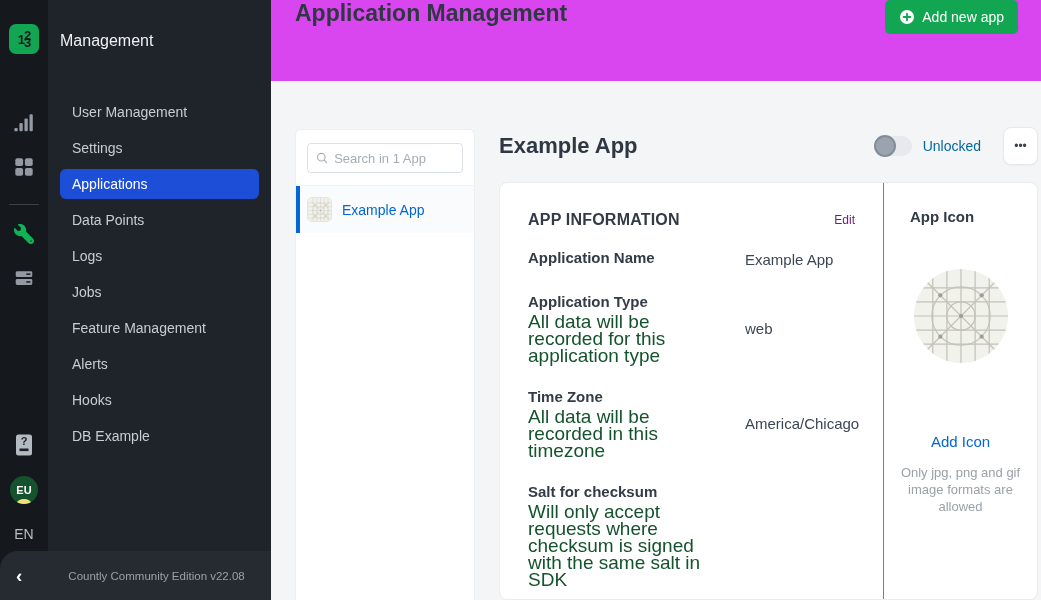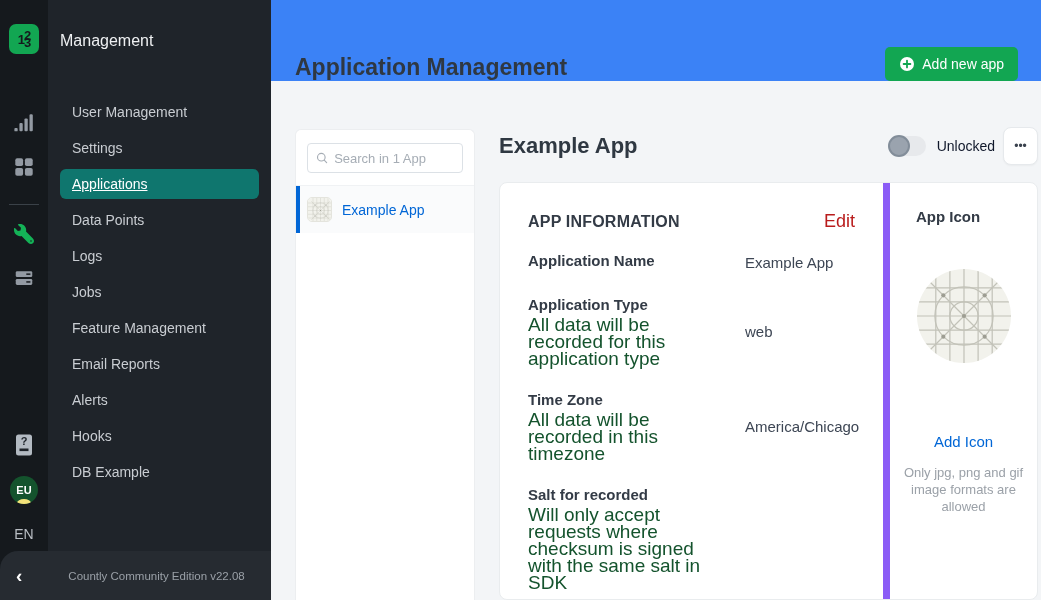--- a/index.html
+++ b/index.html
@@ -22,32 +22,32 @@
   .avatar i { position:absolute; left:7px; bottom:-3px; width:14px; height:8px; border-radius:50%; background:#f3e27a; }
   .avatar b { position:relative; z-index:1; font-style:normal; }
   .lang { background:none; border:none; color:#b9bec4; font-size:14px; margin-bottom:58px; cursor:pointer; }
 
   
   .menu { width:223px; background:#1f242a; flex-shrink:0; padding-top:32px; }
   .menu-title { color:#eef0f2; font-size:16px; font-weight:500; padding-left:12px; margin-bottom:44px; }
   .menu-items { display:flex; flex-direction:column; }
   .menu-item { height:30px; margin:3px 12px; padding-left:12px; display:flex; align-items:center;
                color:#c9cdd2; font-size:14px; border-radius:6px; cursor:pointer; }
-  .menu-item.active { background:#0f766e; color:#fff;text-decoration:underline; }
+  .menu-item.active { background:#1d4ed8; color:#fff; }
 
   
   .sidebar-footer { position:absolute; left:0; bottom:0; width:271px; height:49px; background:#262b31;
                     border-top-left-radius:18px; display:flex; align-items:center; z-index:5; }
   .collapse { background:none; border:none; color:#fff; font-size:19px; font-weight:bold;
               margin-left:16px; cursor:pointer; line-height:1; }
   .version { color:#9aa0a7; font-size:11.5px; margin-left:46px; }
 
   
   .main { flex:1; display:flex; flex-direction:column; min-width:0; }
-  .page-header { height:81px; background:#3b82f6; display:flex; align-items:flex-end; justify-content:space-between;
+  .page-header { height:81px; background:#d946ef; display:flex; align-items:flex-start; justify-content:space-between;
                  padding:0 23px 0 24px; flex-shrink:0; }
   .page-header h1 { font-size:23px; font-weight:700; color:#2f3842; }
   .btn-green { background:#12a652; color:#fff; border:none; border-radius:5px; height:34px; padding:0 14px;
                font-size:14px; display:flex; align-items:center; gap:7px; cursor:pointer; }
 
   .content { flex:1; display:flex; padding:48px 3px 0 24px; min-height:0; }
 
   
   .apps-panel { width:180px; margin-right:24px; background:#fff; border-radius:6px 6px 0 0;
                 border:1px solid #eceef0; border-bottom:none; height:520px; flex-shrink:0; }
@@ -64,36 +64,36 @@
                         border:1px solid #e4e4dd; }
   .app-row .name { color:#0166d6; font-size:14px; }
 
   
   .detail { flex:1; min-width:0; display:flex; flex-direction:column; }
   .detail-head { display:flex; align-items:center; margin-bottom:19px; height:34px; }
   .detail-head h2 { font-size:22px; font-weight:700; color:#2f3842; flex:1; }
   .toggle { width:37px; height:20px; border-radius:10px; background:#e7e9ec; border:none; position:relative; cursor:pointer; }
   .toggle .knob { position:absolute; left:-1px; top:-1px; width:22px; height:22px; border-radius:50%;
                   background:#9aa3ae; border:2px solid #828d99; }
-  .toggle-label { color:#0f172a; font-size:14px; margin:0 8px 0 11px; }
+  .toggle-label { color:#0369a1; font-size:14px; margin:0 22px 0 11px; }
   .dots-btn { width:35px; height:38px; background:#fff; border:1px solid #e6e9ec; border-radius:8px;
               color:#39414d; font-size:12px; letter-spacing:0; cursor:pointer; box-shadow:0 1px 2px rgba(0,0,0,.04); }
 
   .card { flex:1; background:#fff; border:1px solid #e9ecee; border-radius:8px; display:flex; min-height:0; }
   .card-left { flex:1; padding:28px; min-width:0; }
   .card-head { display:flex; align-items:center; justify-content:space-between; margin-bottom:20px; }
   .card-head h3 { font-size:16px; font-weight:700; color:#333b46; letter-spacing:.2px; }
-  .edit { color:#b91c1c; font-size:18px; cursor:pointer; text-decoration:none; }
+  .edit { color:#701a75; font-size:12px; cursor:pointer; text-decoration:none; }
   .info-row { display:flex; align-items:center; margin-bottom:24px; }
   .info-row .lbl { width:217px; padding-right:20px; flex-shrink:0; }
   .info-row .lbl .t { font-size:15px; font-weight:700; color:#333b46; margin-bottom:3px; }
   .info-row .lbl .d { font-size:19px; color:#14532d; line-height:17px; }
   .info-row .val { font-size:15px; color:#3d4654; }
 
-  .card-right { width:154px; flex-shrink:0; border-left:7px solid #8b5cf6; padding:25px 12px 0;
+  .card-right { width:154px; flex-shrink:0; border-left:1px solid #8b5cf6; padding:25px 12px 0;
                 display:flex; flex-direction:column; align-items:center; }
   .card-right h4 { align-self:flex-start; padding-left:14px; font-size:15px; font-weight:700; color:#333b46; }
   .big-icon { width:94px; height:94px; border-radius:50%; overflow:hidden; margin-top:44px; }
   .add-icon { color:#0166d6; font-size:15px; margin-top:70px; cursor:pointer; text-decoration:none; }
   .hint { width:132px; text-align:center; color:#9ba1a8; font-size:13px; line-height:17px; margin-top:14px; }
 
   svg { display:block; }
 </style>
 </head>
 <body>
@@ -175,21 +175,20 @@
   <aside class="menu">
     <div class="menu-title">Management</div>
     <nav class="menu-items" id="menu-items">
         <div class="menu-item">User Management</div>
         <div class="menu-item">Settings</div>
         <div class="menu-item active">Applications</div>
         <div class="menu-item">Data Points</div>
         <div class="menu-item">Logs</div>
         <div class="menu-item">Jobs</div>
         <div class="menu-item">Feature Management</div>
-        <div class="menu-item">Email Reports</div>
         <div class="menu-item">Alerts</div>
         <div class="menu-item">Hooks</div>
         <div class="menu-item">DB Example</div>
       </nav>
   </aside>
 
   <div class="sidebar-footer">
     <button class="collapse"><span>‹</span></button>
     <span class="version">Countly Community Edition v22.08</span>
   </div>
@@ -262,21 +261,21 @@
                 </div>
                 <div class="info-row">
                   <div class="lbl">
                     <div class="t">Time Zone</div>
                     <div class="d">All data will be recorded in this timezone</div>
                   </div>
                   <div class="val">America/Chicago</div>
                 </div>
                 <div class="info-row">
                   <div class="lbl">
-                    <div class="t">Salt for recorded</div>
+                    <div class="t">Salt for checksum</div>
                     <div class="d">Will only accept requests where checksum is signed with the same salt in SDK</div>
                   </div>
                   <div class="val"></div>
                 </div>
               </div>
           </div>
           <div class="card-right">
             <h4>App Icon</h4>
             <div class="big-icon">
               <svg width="94" height="94">

